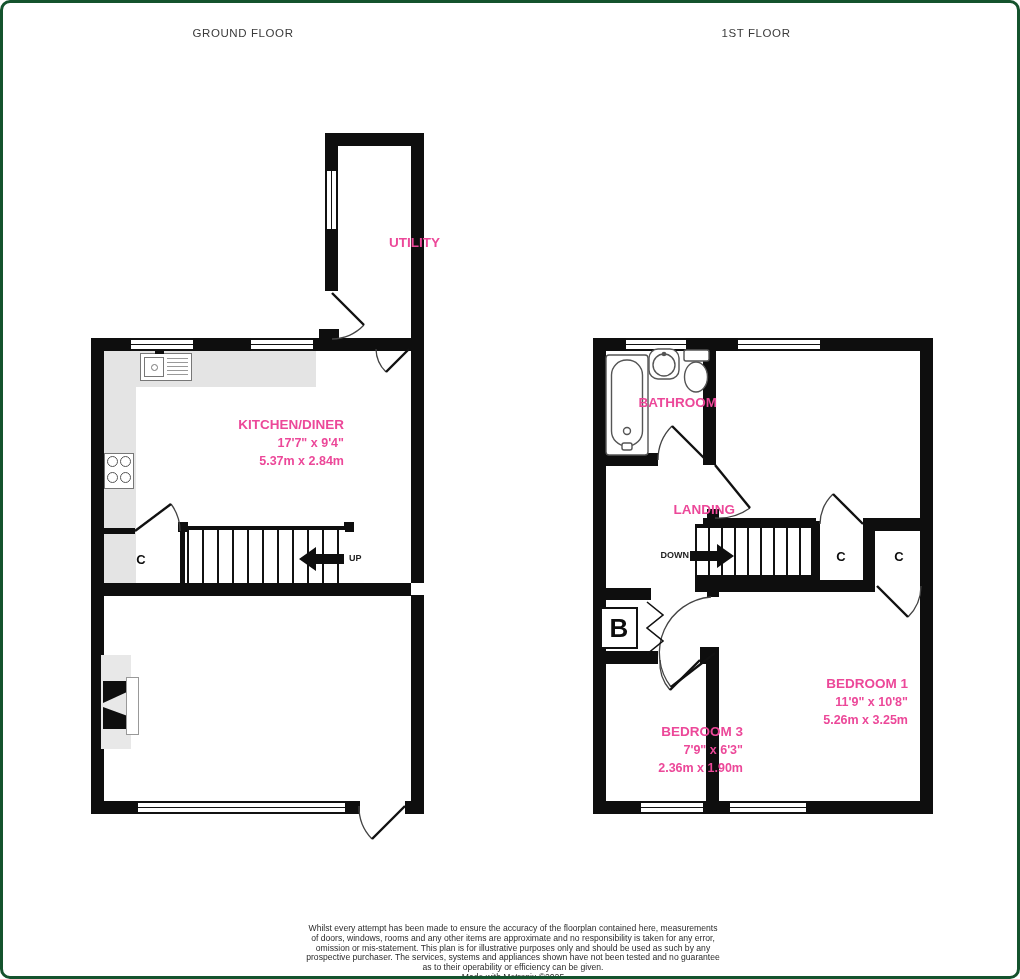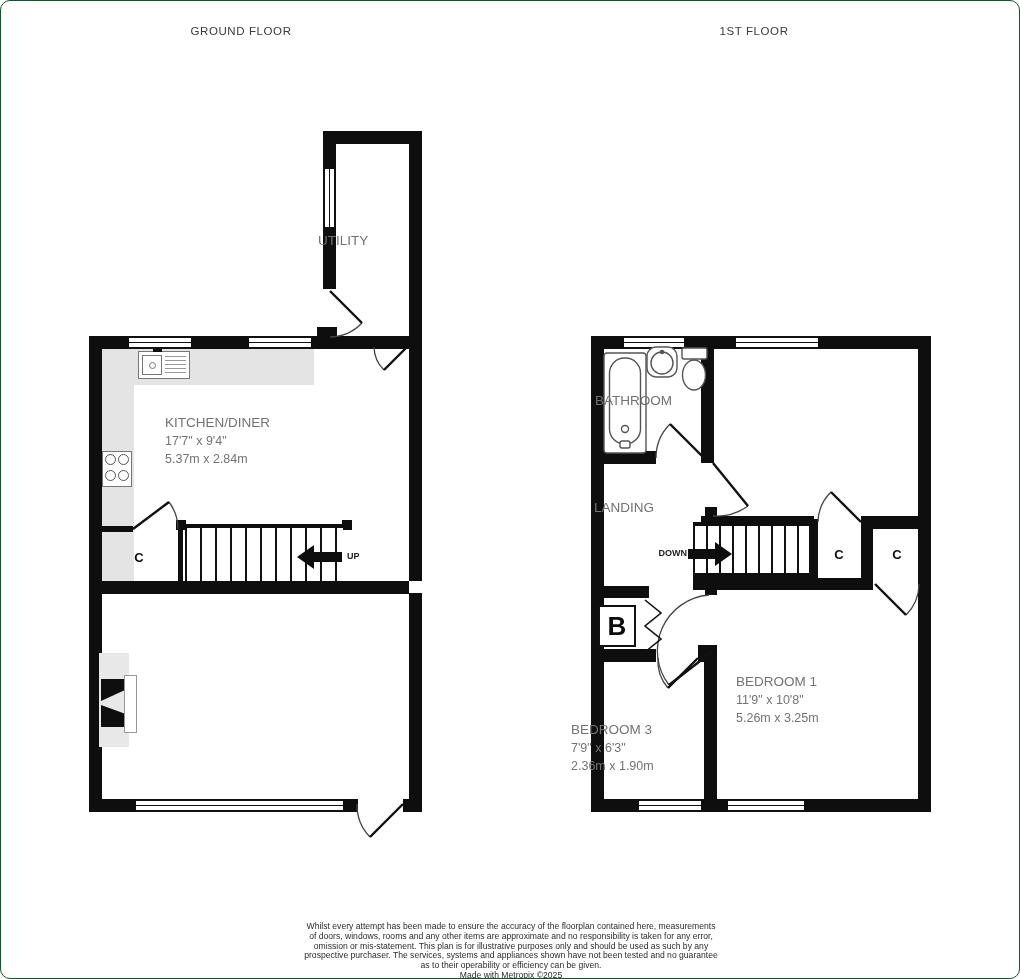--- a/index.html
+++ b/index.html
@@ -1,25 +1,25 @@
 <!DOCTYPE html>
 <html><head>
 <meta charset="utf-8">
 <style>
   html,body{margin:0;padding:0;background:#fff;}
   #stage{position:relative;width:1020px;height:979px;background:#fff;font-family:"Liberation Sans",sans-serif;
-         border:1px solid #14532d;border-radius:10px;overflow:hidden;box-sizing:border-box;}
+         border:3px solid #14532d;border-radius:10px;overflow:hidden;box-sizing:border-box;}
   .hdr{position:absolute;width:200px;text-align:center;font-size:11.5px;color:#3a3a3a;letter-spacing:.6px;}
   .w{position:absolute;display:block;background:#0e0e0e;}
   .ctr{position:absolute;display:block;background:#e4e4e4;}
   .wh{position:absolute;display:block;background:#fff;border-top:2px solid #111;border-bottom:2px solid #111;box-sizing:border-box;}
   .wh::after{content:'';position:absolute;left:0;right:0;top:50%;height:1.5px;margin-top:-1px;background:#111;}
   .wv{position:absolute;display:block;background:#fff;border-left:2px solid #111;border-right:2px solid #111;box-sizing:border-box;}
   .wv::after{content:'';position:absolute;top:0;bottom:0;left:50%;width:1.5px;margin-left:-1px;background:#111;}
-  .room{position:absolute;width:170px;text-align:left;color:#737373;font-weight:normal;}
+  .room{position:absolute;width:170px;text-align:right;color:#ec4899;font-weight:bold;}
   .room .nm{font-size:13.5px;line-height:18px;}
   .room .dim{font-size:12.5px;line-height:18px;}
   .lbl-s{position:absolute;font-weight:bold;font-size:13px;color:#0d0d0d;text-align:center;}
   .lbl-xs{position:absolute;font-size:9px;font-weight:600;color:#222;}
   .treads{position:absolute;background:#fff;}
   .tr-g{background-image:repeating-linear-gradient(to right,#111 0 2px,transparent 2px 15px);}
   .tr-f{background-image:repeating-linear-gradient(to right,#111 0 2px,transparent 2px 13px);}
   .bbox{position:absolute;background:#fff;border:2.5px solid #111;box-sizing:border-box;
         display:flex;align-items:center;justify-content:center;font-weight:bold;font-size:26px;color:#0d0d0d;}
   .sinkbox{position:absolute;background:#fff;border:1px solid #777;box-sizing:border-box;}
@@ -165,32 +165,32 @@
       <ellipse cx="661" cy="362" rx="11" ry="11"></ellipse>
       <circle cx="661" cy="351" r="1.6" fill="#555"></circle>
       <rect x="681" y="347" width="25" height="11" rx="2"></rect>
       <ellipse cx="693" cy="374" rx="11.5" ry="15"></ellipse>
     </g>
   </svg>
 
   <div class="room" style="left:317px;top:231px;width:120px;">
     <div class="nm">UTILITY</div>
   </div>
-  <div class="room" style="left:164px;top:413px;">
+  <div class="room" style="left:171px;top:413px;">
     <div class="nm">KITCHEN/DINER</div>
     <div class="dim">17'7" x 9'4"</div>
     <div class="dim">5.37m x 2.84m</div>
   </div>
   <div class="lbl-s" style="left:128px;top:549px;width:20px;">C</div>
   <div class="lbl-xs" style="left:346px;top:550px;">UP</div>
 
   <div class="room" style="left:594px;top:391px;width:120px;">
     <div class="nm">BATHROOM</div>
   </div>
-  <div class="room" style="left:593px;top:498px;width:120px;">
+  <div class="room" style="left:612px;top:498px;width:120px;">
     <div class="nm">LANDING</div>
   </div>
   <div class="room" style="left:735px;top:672px;">
     <div class="nm">BEDROOM 1</div>
     <div class="dim">11'9" x 10'8"</div>
     <div class="dim">5.26m x 3.25m</div>
   </div>
   <div class="room" style="left:570px;top:720px;">
     <div class="nm">BEDROOM 3</div>
     <div class="dim">7'9" x 6'3"</div>

